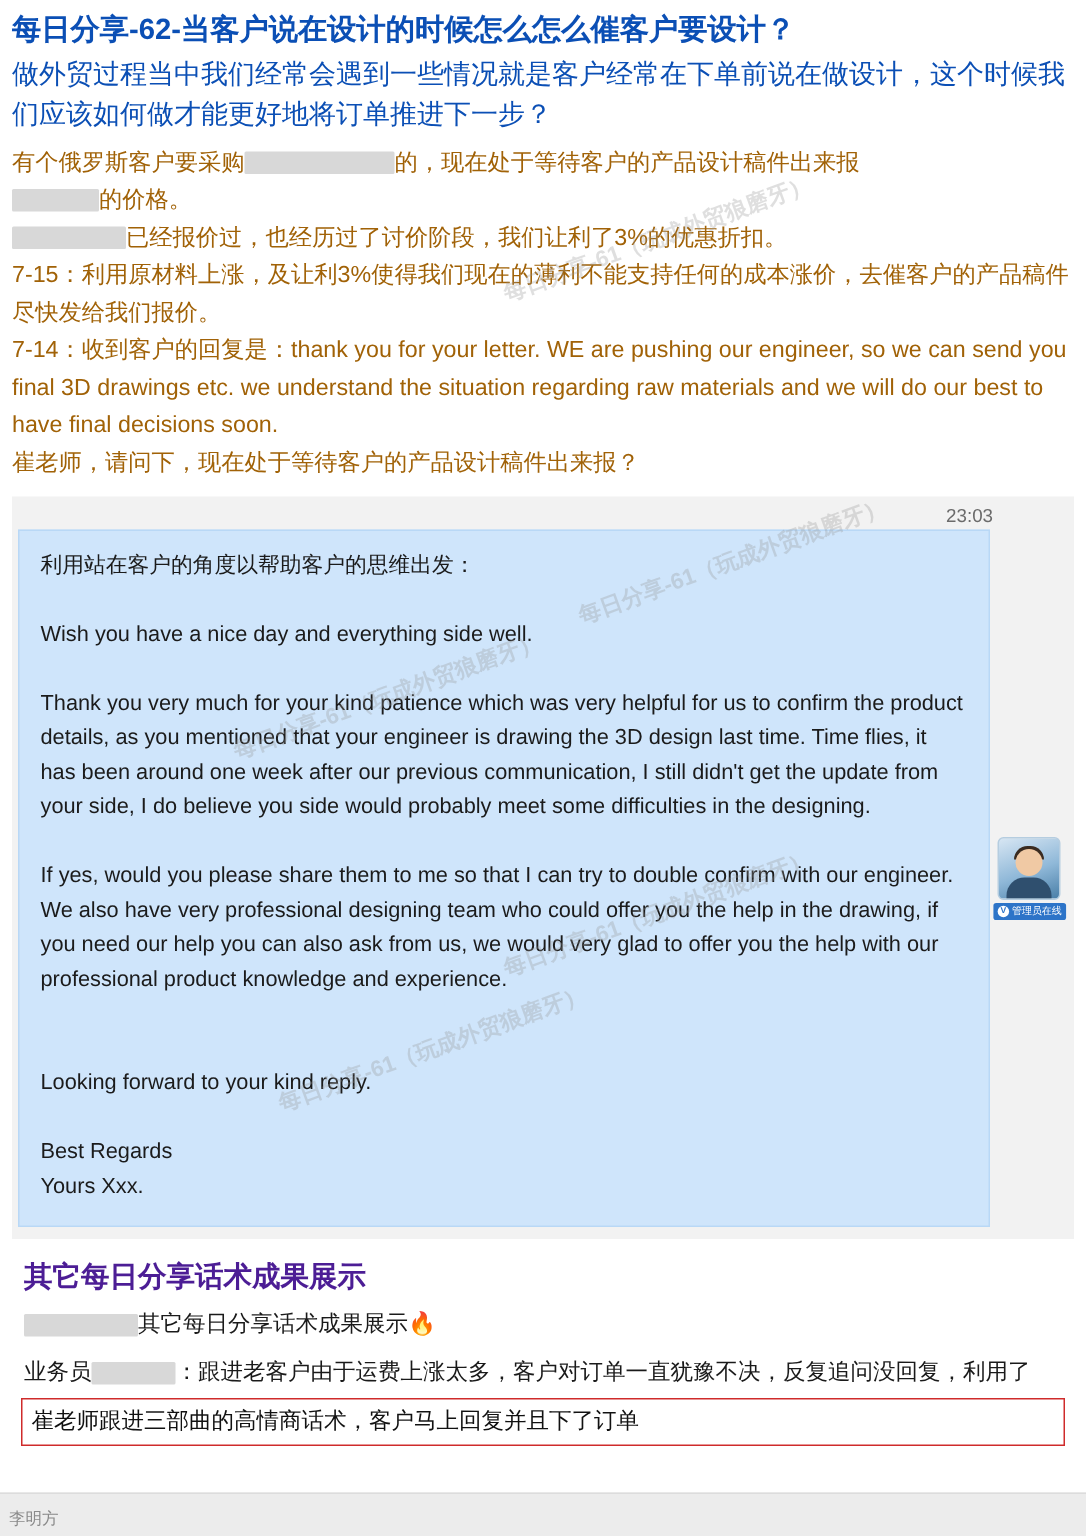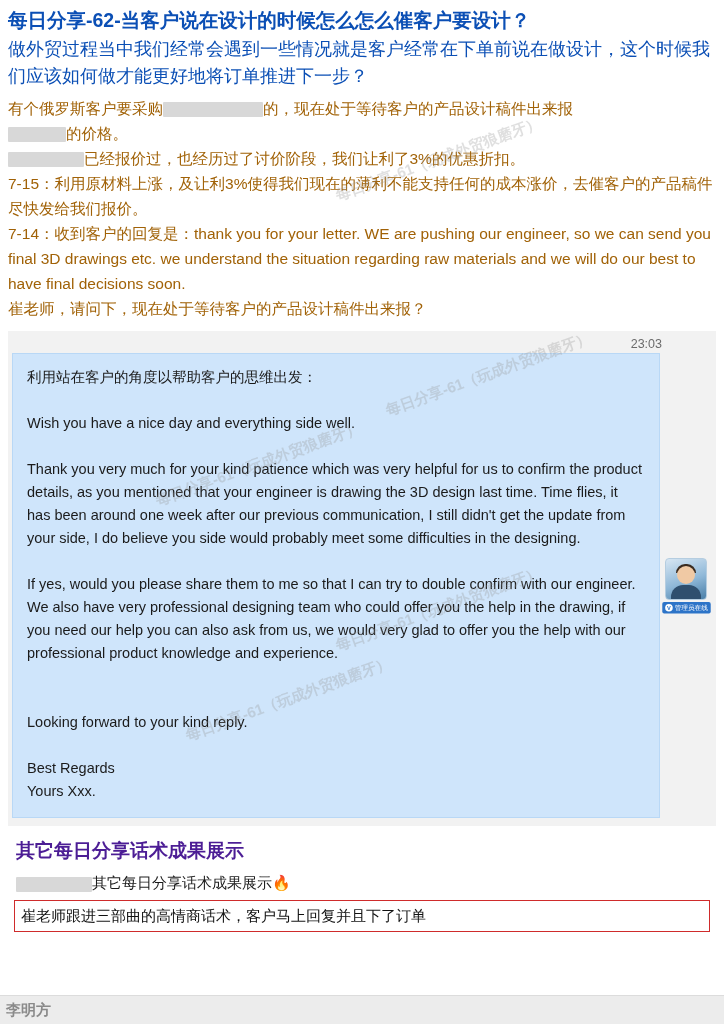--- a/index.html
+++ b/index.html
@@ -187,23 +187,22 @@
     left: 0; bottom: 0;
     width: 724px;
     height: 28px;
     background: #ececec;
     border-top: 1px solid #dcdcdc;
   }
   .footer-label {
     position: absolute;
     left: 6px;
     bottom: 4px;
-    font-size: 15px;
+    font-size: 11px;
     color: #8a8a8a;
-    font-weight: bold;
   }
 
   
   .wm {
     position: absolute;
     color: rgba(150,150,150,0.30);
     font-size: 15px;
     font-weight: bold;
     transform: rotate(-20deg);
     white-space: nowrap;
@@ -268,20 +267,23 @@
       </div>
     </div>
   </div>
 
   <div class="section-head">其它每日分享话术成果展示</div>
 
   <div class="results-line">
     <span class="redact r-w4"></span><span>其它每日分享话术成果展示</span><span class="fire">🔥</span>
   </div>
 
+  <div class="results-line">
+    <span>业务员</span><span class="redact r-w5"></span><span>：跟进老客户由于运费上涨太多，客户对订单一直犹豫不决，反复追问没回复，利用了</span>
+  </div>
 
   <div class="highlight-box">崔老师跟进三部曲的高情商话术，客户马上回复并且下了订单</div>
 
   <div class="wm wm1">每日分享-61（玩成外贸狼磨牙）</div>
   <div class="wm wm2">每日分享-61（玩成外贸狼磨牙）</div>
   <div class="wm wm3">每日分享-61（玩成外贸狼磨牙）</div>
   <div class="wm wm4">每日分享-61（玩成外贸狼磨牙）</div>
   <div class="wm wm5">每日分享-61（玩成外贸狼磨牙）</div>
 
   <div class="footer-bar"></div>

